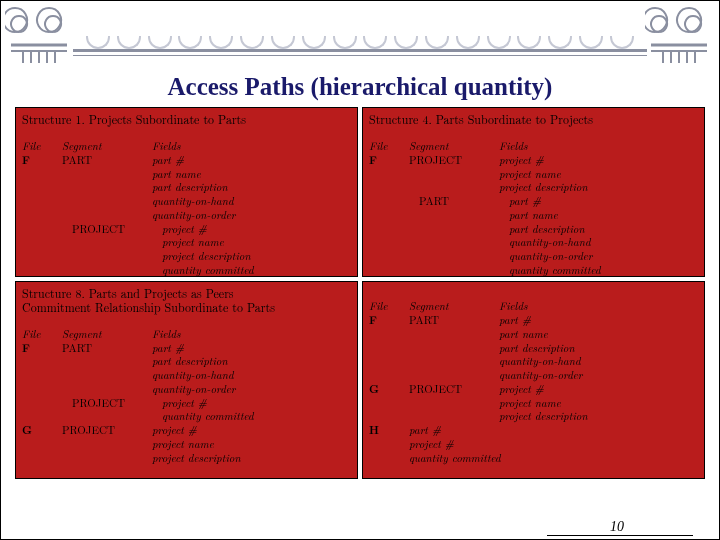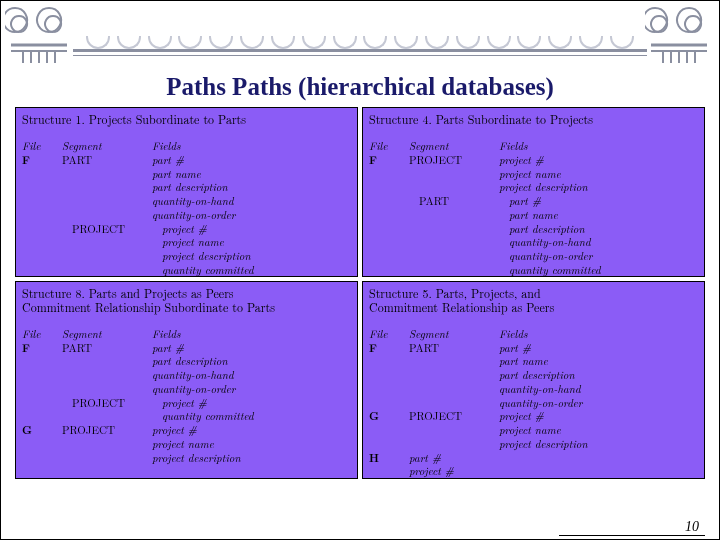--- a/index.html
+++ b/index.html
@@ -76,21 +76,21 @@
 
   .grid {
     display: grid;
     grid-template-columns: 1fr 1fr;
     grid-template-rows: 170px 198px;
     gap: 4px;
     padding: 0 14px;
   }
   .panel {
     border: 1px solid #000;
-    background: #8b5cf6;
+    background: #b91c1c;
     font-family: "Latin Modern Roman", "Times New Roman", serif;
     color: #000;
     padding: 4px 4px 2px 6px;
     overflow: hidden;
   }
   .panel .caption {
     font-size: 12px;
     margin-bottom: 2px;
     line-height: 1.15;
     white-space: pre-line;
@@ -112,26 +112,26 @@
   .row .c2 { }
   .row .c3 { }
   .fldlist { list-style: none; margin: 0; padding: 0; font-style: italic; }
   .fldlist li { white-space: nowrap; }
   .indent1 { padding-left: 10px; }
   .upper { text-transform: uppercase; }
 
   .pagefoot {
     position: absolute;
     bottom: 3px;
-    right: 14px;
+    right: 26px;
     font-style: italic;
     font-size: 14px;
     border-bottom: 1px solid #000;
     width: 140px;
-    text-align: right;
+    text-align: center;
     padding-right: 6px;
   }
 </style>
 </head>
 <body>
 
 <div class="slide">
 
   <div class="topdeco">
     <div class="ionic left">
@@ -177,21 +177,21 @@
         <div class="scallop"></div>
         <div class="scallop"></div>
       <div class="scallop"></div>
         <div class="scallop"></div>
         <div class="scallop"></div>
     </div>
     <div class="rule-thick"></div>
     <div class="rule-thin"></div>
   </div>
 
-  <h1 class="title">Paths Paths (hierarchical databases)</h1>
+  <h1 class="title">Access Paths (hierarchical quantity)</h1>
 
   <div class="grid">
     <div class="panel">
         <div class="caption">Structure 1.   Projects Subordinate to Parts</div>
         <div class="hdrline">
           <div>File</div>
           <div>Segment</div>
           <div>Fields</div>
         </div>
         <div class="row">
@@ -289,22 +289,20 @@
           <div class="c3">
             <ul class="fldlist">
               <li>project #</li>
               <li>project name</li>
               <li>project description</li>
             </ul>
           </div>
         </div>
       </div>
     <div class="panel">
-        <div class="caption">Structure 5.   Parts, Projects, and
-Commitment Relationship as Peers</div>
         <div class="hdrline">
           <div>File</div>
           <div>Segment</div>
           <div>Fields</div>
         </div>
         <div class="row">
           <div class="c1">F</div>
           <div class="c2 upper"><span>PART</span></div>
           <div class="c3">
             <ul class="fldlist">

